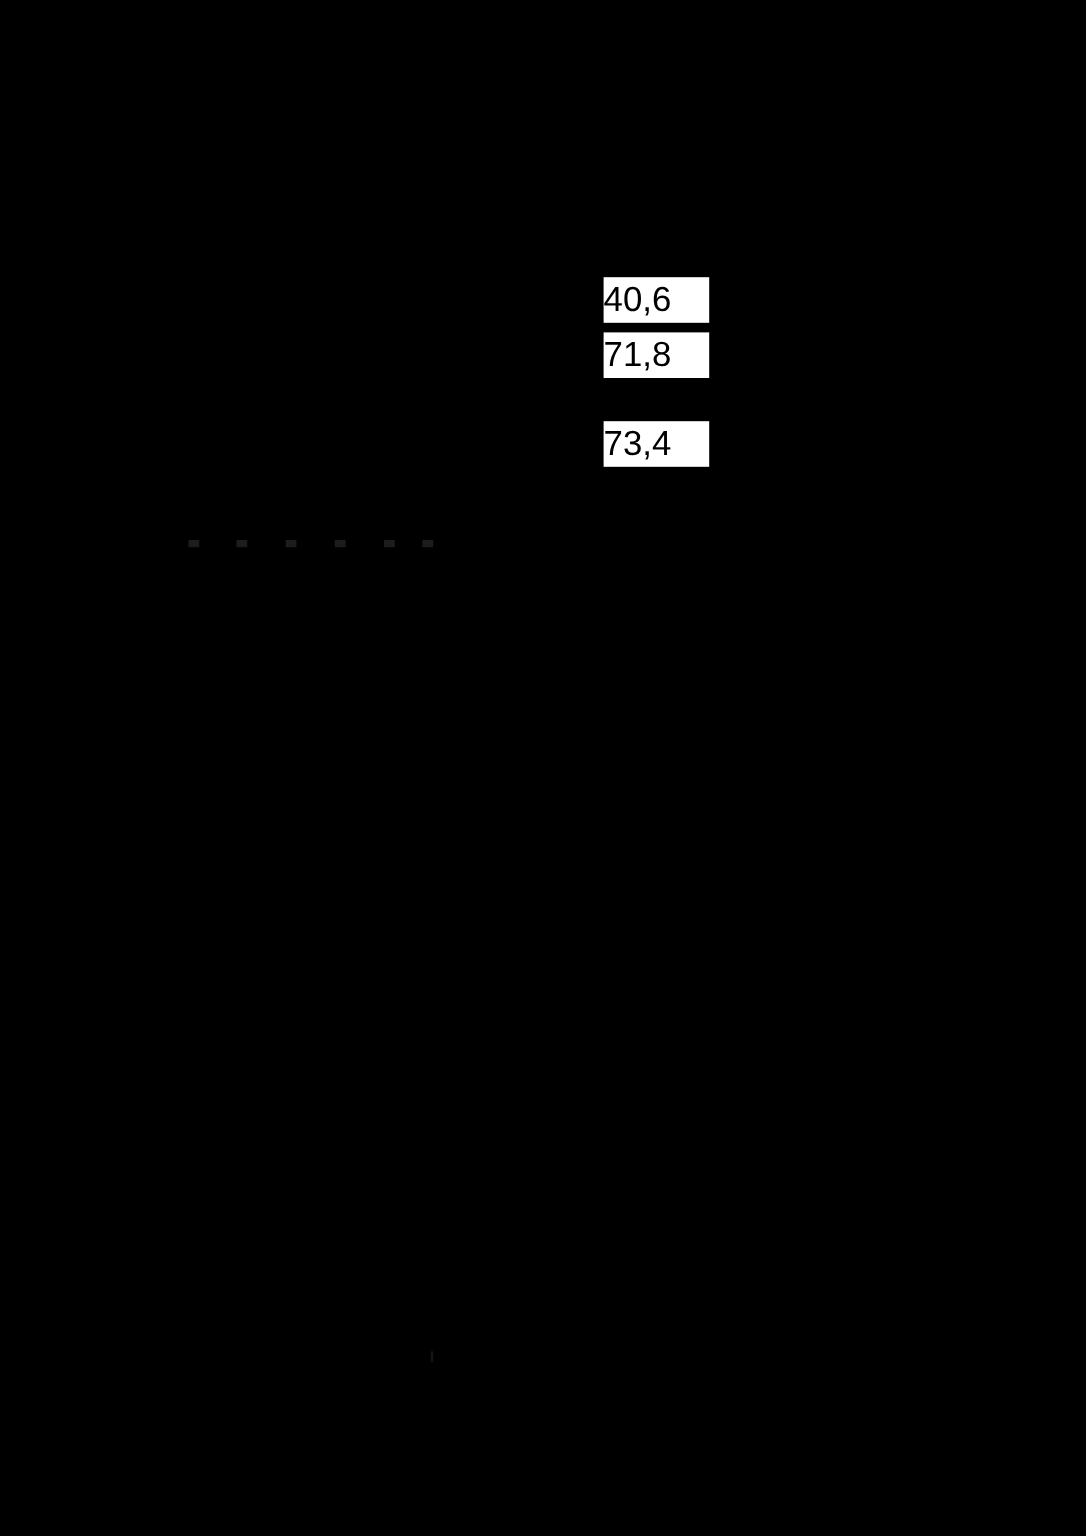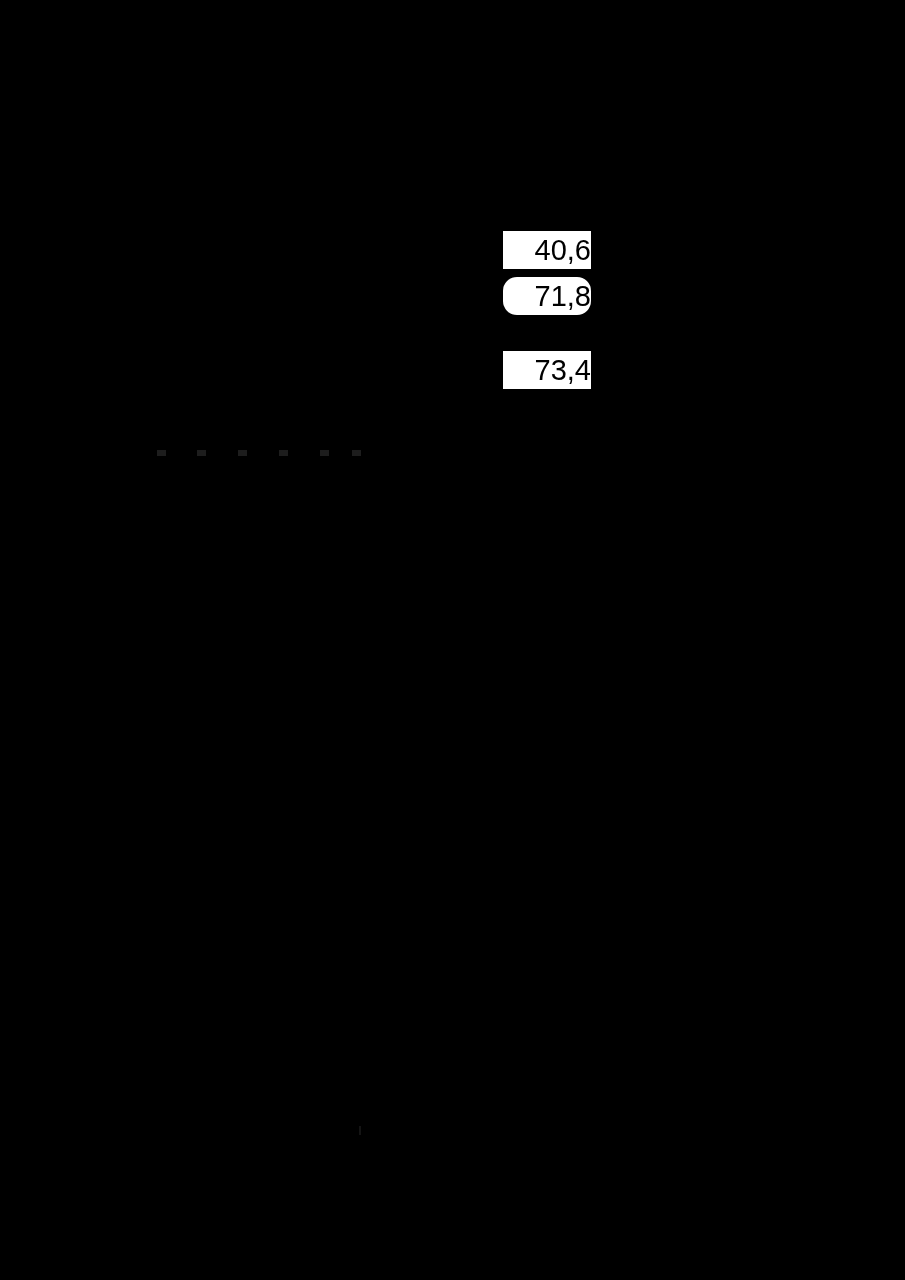--- a/index.html
+++ b/index.html
@@ -27,27 +27,27 @@
   
   .value-label {
     position: absolute;
     background: #ffffff;
     color: #000000;
     font-family: "Liberation Sans", sans-serif;
     font-size: 29px;
     line-height: 38px;
     height: 38px;
     width: 88px;
-    text-align: right;
+    text-align: left;
     letter-spacing: 0px;
     box-sizing: border-box;
   }
 
   #label-0 { left: 503px; top: 231px; }
-  #label-1 { left: 503px; top: 277px; border-radius: 14px; }
+  #label-1 { left: 503px; top: 277px; }
   #label-2 { left: 503px; top: 323px; margin-top: 28px; }
 
   
   .tick-mark {
     position: absolute;
     top: 450px;
     width: 9px;
     height: 6px;
     background: #1d1d1d;
   }

